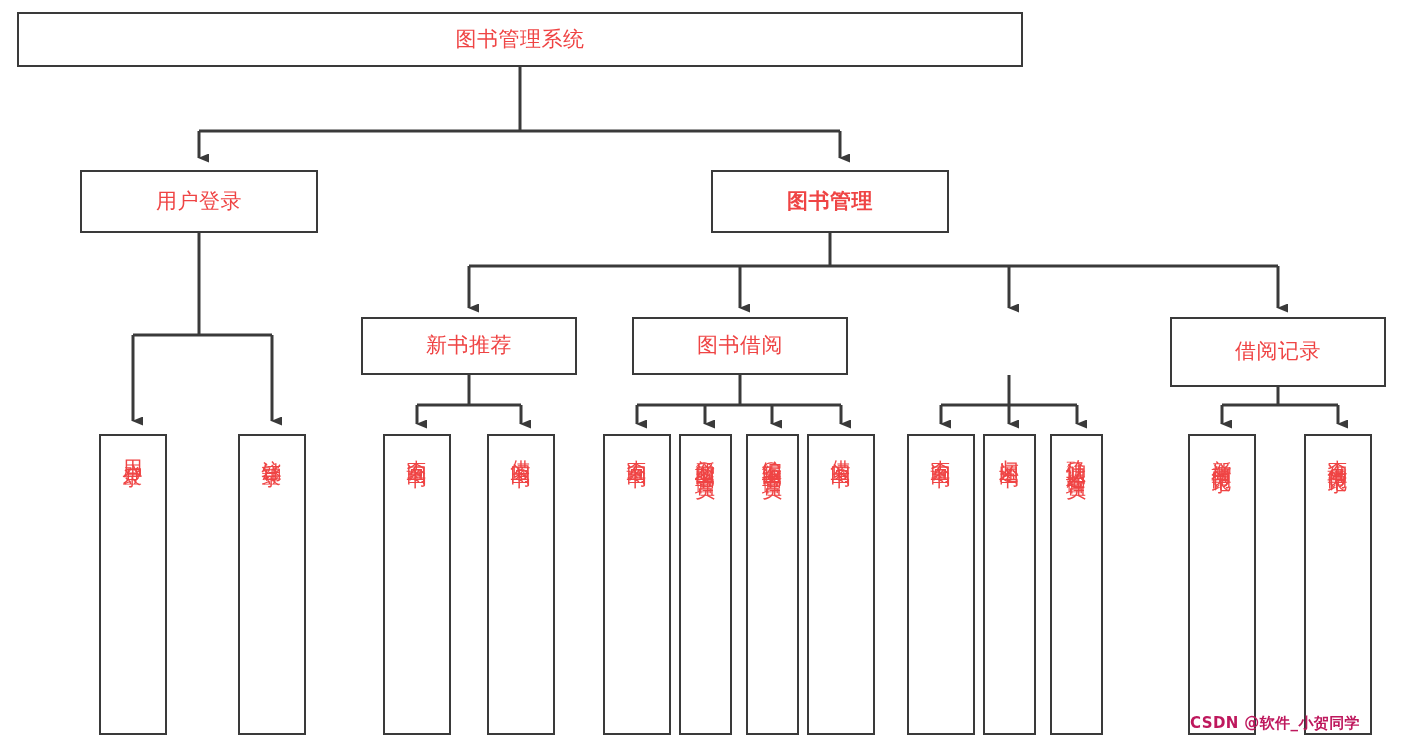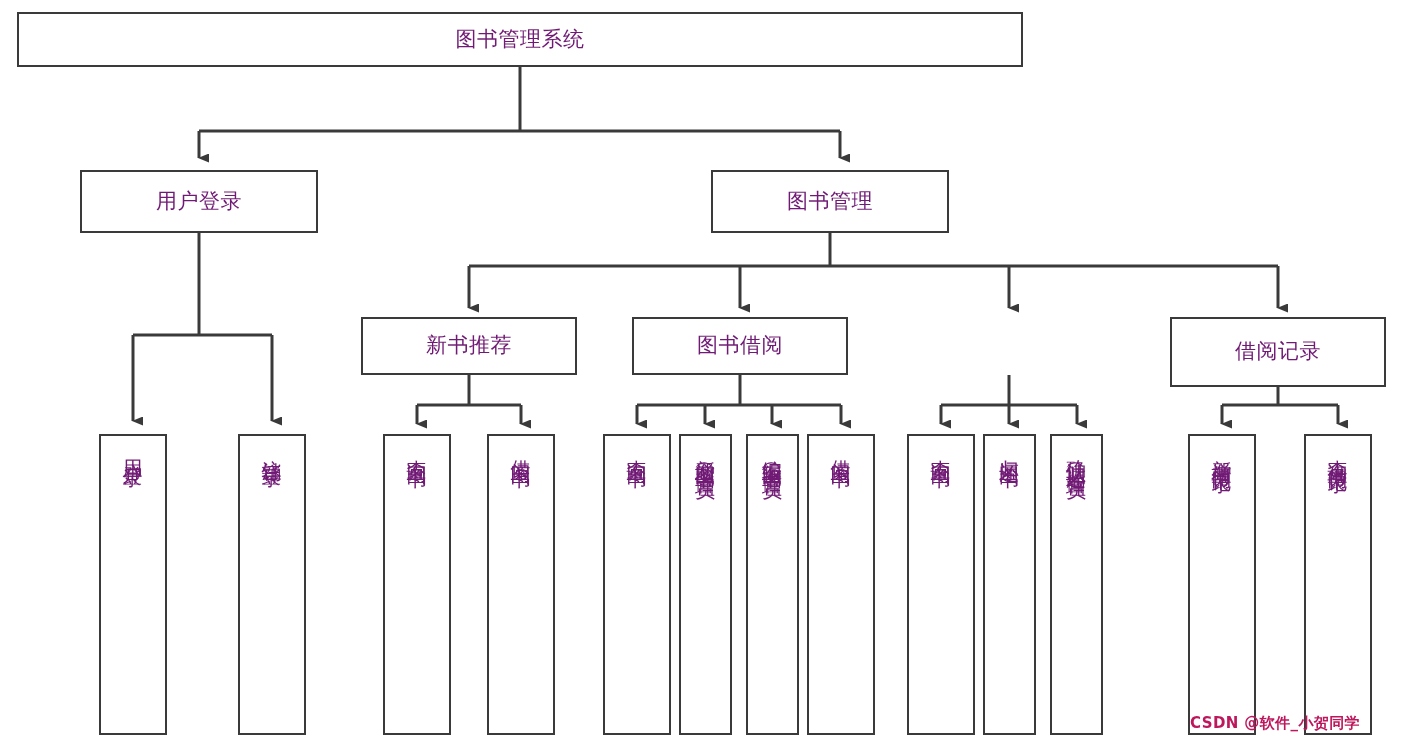--- a/index.html
+++ b/index.html
@@ -33,21 +33,21 @@
     background: #ffffff;
     border: 2.5px solid #3a3a3a;
     display: flex;
     align-items: center;
     justify-content: center;
     z-index: 2;
   }
   .node-label {
     display: block;
     line-height: 1.12;
-    color: #701a75;
+    color: #ef4444;
     letter-spacing: 0.5px;
   }
   
   .node.horiz .node-label {
     writing-mode: horizontal-tb;
     font-size: 21px;
     white-space: nowrap;
   }
   
   .node.vert {
@@ -128,21 +128,21 @@
     </g>
   </svg>
 
   <div class="node horiz" style="left:17px; top:12px; width:1006px; height:55px;">
     <span class="node-label">图书管理系统</span>
   </div>
 
   <div class="node horiz" style="left:80px; top:170px; width:238px; height:63px;">
     <span class="node-label">用户登录</span>
   </div>
-  <div class="node horiz" style="left:711px; top:170px; width:238px; height:63px;">
+  <div class="node horiz" style="left:711px; top:170px; width:238px; height:63px;font-weight:bold;">
     <span class="node-label">图书管理</span>
   </div>
 
   <div class="node horiz" style="left:361px; top:317px; width:216px; height:58px;">
     <span class="node-label">新书推荐</span>
   </div>
   <div class="node horiz" style="left:632px; top:317px; width:216px; height:58px;">
     <span class="node-label">图书借阅</span>
   </div>
   <div class="node horiz" style="left:1170px; top:317px; width:216px; height:70px;">

